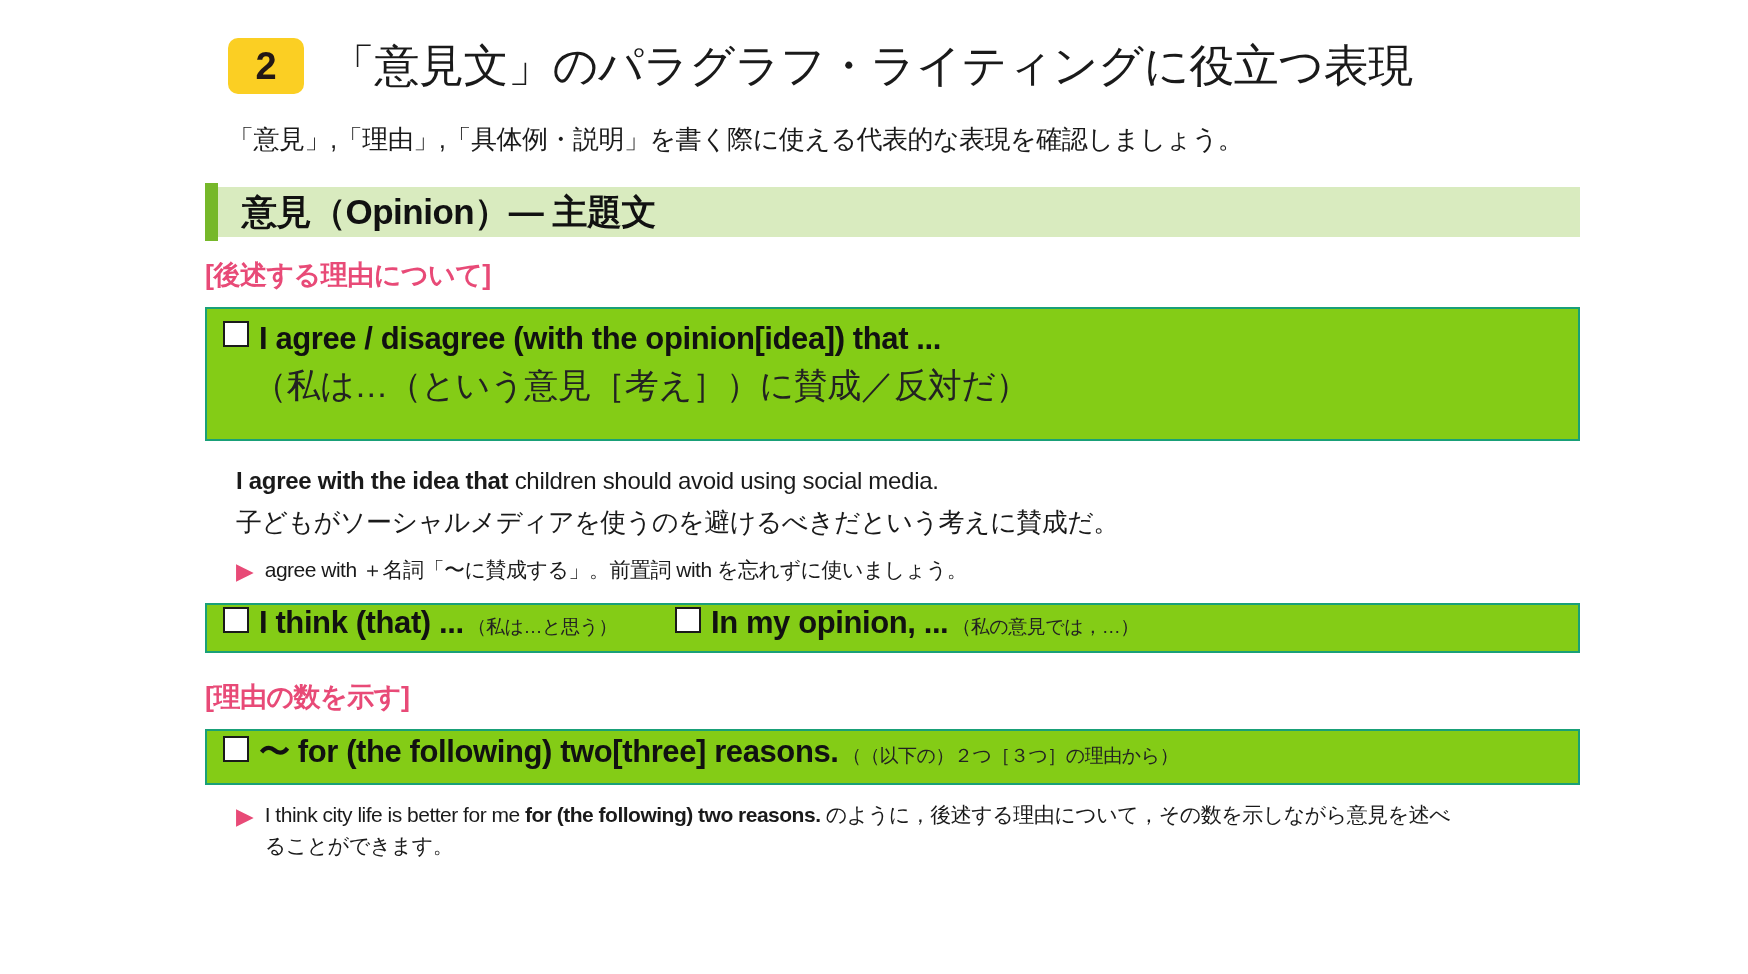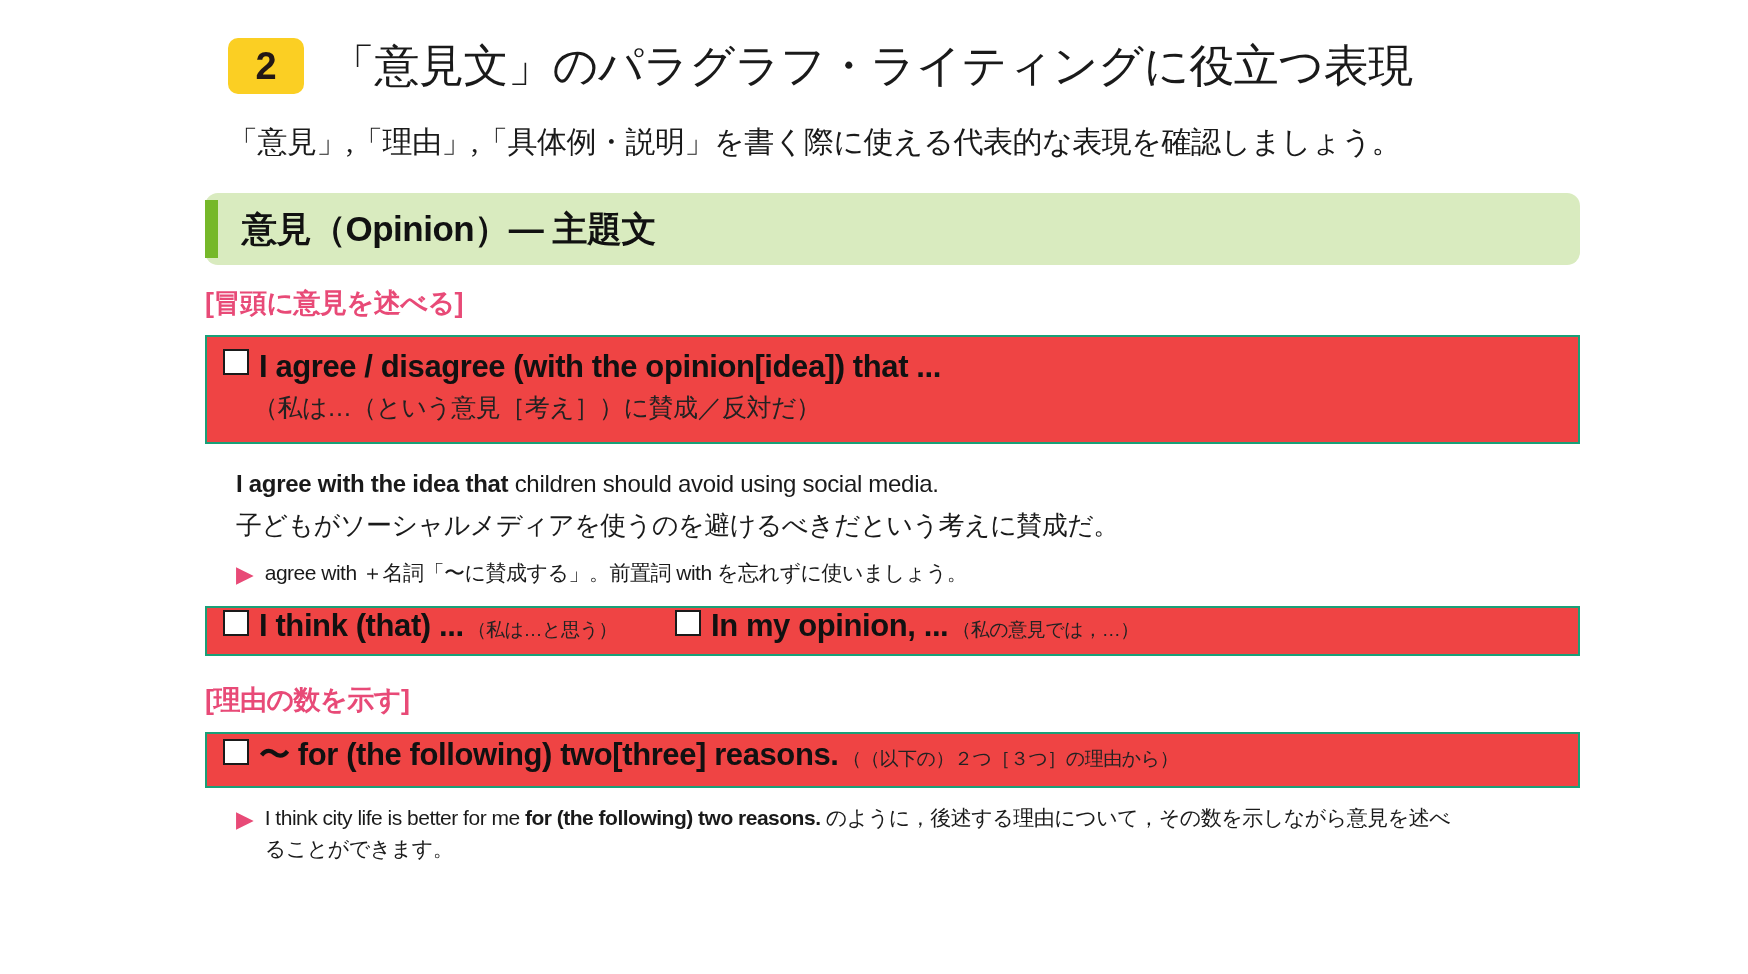--- a/index.html
+++ b/index.html
@@ -32,37 +32,35 @@
     font-size: 45px;
     font-weight: normal;
     color: #1a1a1a;
     letter-spacing: -0.5px;
     white-space: nowrap;
   }
 
   
   .subtitle {
     margin: 26px 8px 0 228px;
-    font-size: 30px;
-    color: #1a1a1a;
-    letter-spacing: -0.5px;
-    white-space: nowrap;
-    font-family: Liberation Serif, serif;
+    font-size: 26px;
+    color: #1a1a1a;
+    letter-spacing: -0.5px;
+    white-space: nowrap;
   }
 
   
   .section-bar {
     margin: 30px 0 0 205px;
     width: 1375px;
-    height: 72px;
+    height: 50px;
     background: #d9ebbf;
     display: flex;
     align-items: center;
     position: relative;
-    border-radius: 13px;
   }
   .section-bar .accent {
     width: 13px;
     height: 58px;
     background: #76b82a;
     flex: none;
   }
   .section-bar .section-title {
     margin-left: 24px;
     font-size: 35px;
@@ -81,21 +79,21 @@
     letter-spacing: -0.5px;
     white-space: nowrap;
   }
 
   
   .phrase-box {
     margin: 14px 0 0 205px;
     width: 1375px;
     border: 2px solid #19a078;
     padding: 12px 16px 14px 16px;
-    background: #ef4444;
+    background: #84cc16;
   }
   .phrase-box.compact { padding: 0 16px 10px 16px; }
 
   .chk {
     display: inline-block;
     width: 26px; height: 26px;
     border: 2.5px solid #1a1a1a;
     vertical-align: -3px;
     margin-right: 10px;
     flex: none;
@@ -103,22 +101,22 @@
   }
   .phrase-en {
     font-size: 31px;
     font-weight: bold;
     color: #111;
     letter-spacing: -0.4px;
     white-space: nowrap;
     display: inline;
   }
   .phrase-ja-indent {
-    margin: 6px 0 4px 30px;
-    font-size: 25px;
+    margin: 6px 0 16px 30px;
+    font-size: 34px;
     color: #222;
     letter-spacing: -0.5px;
     white-space: nowrap;
   }
   .inline-row {
     display: flex;
     align-items: baseline;
     white-space: nowrap;
   }
   .inline-item { display: flex; align-items: baseline; }
@@ -182,21 +180,21 @@
     <div class="heading-title">「意見文」のパラグラフ・ライティングに役立つ表現</div>
   </div>
 
   <div class="subtitle">「意見」,「理由」,「具体例・説明」を書く際に使える代表的な表現を確認しましょう。</div>
 
   <div class="section-bar">
     <div class="accent"></div>
     <div class="section-title">意見（Opinion）― 主題文</div>
   </div>
 
-  <div class="pink-label">[冒頭に意見を述べる]</div>
+  <div class="pink-label">[後述する理由について]</div>
 
   <div class="phrase-box">
     <div style="display:flex; align-items:flex-start;">
       <span class="chk"></span>
       <span class="phrase-en">I agree / disagree (with the opinion[idea]) that ...</span>
     </div>
     <div class="phrase-ja-indent">（私は…（という意見［考え］）に賛成／反対だ）</div>
   </div>
 
   <div class="example-en"><b>I agree with the idea that</b><span> children should avoid using social media.</span></div>

